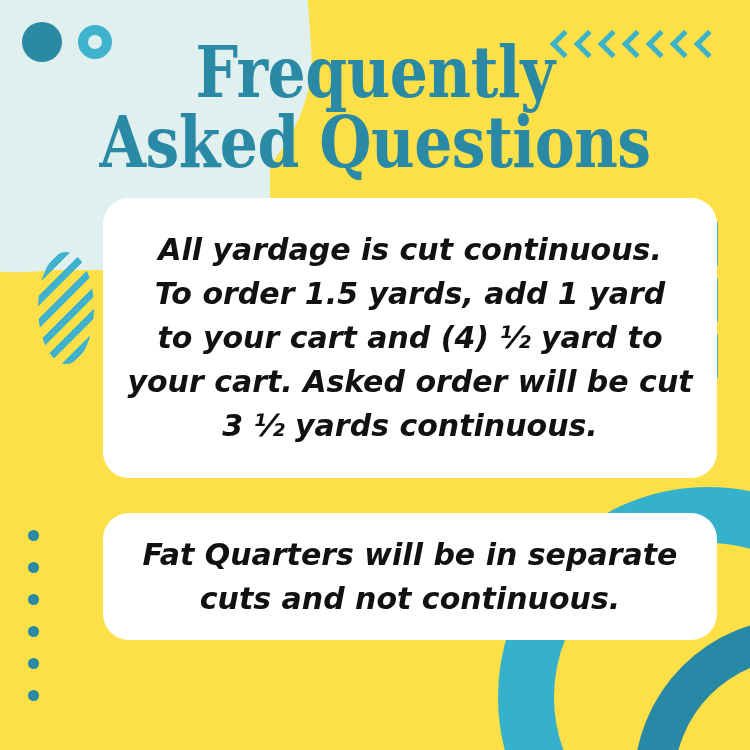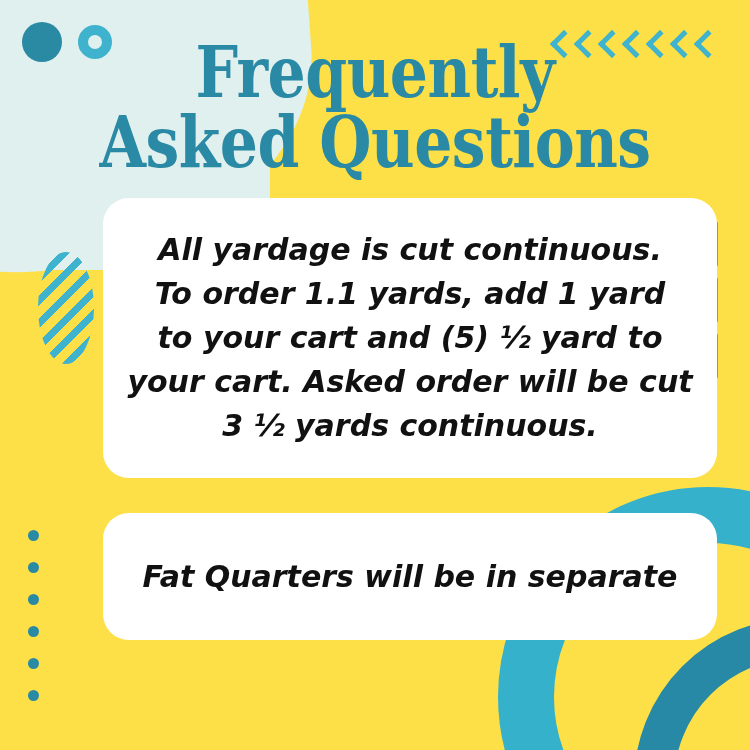--- a/index.html
+++ b/index.html
@@ -240,23 +240,24 @@
     <span class="col-dot"></span>
     <span class="col-dot"></span>
     <span class="col-dot"></span>
     <span class="col-dot"></span>
     <span class="col-dot"></span>
     <span class="col-dot"></span>
   </div>
 
   <div class="card card-1">
     <span class="card-line">All yardage is cut continuous.</span>
-    <span class="card-line">To order 1.1 yards, add 1 yard</span>
-    <span class="card-line">to your cart and (5) ½ yard to</span>
+    <span class="card-line">To order 1.5 yards, add 1 yard</span>
+    <span class="card-line">to your cart and (4) ½ yard to</span>
     <span class="card-line">your cart. Asked order will be cut</span>
     <span class="card-line">3 ½ yards continuous.</span>
   </div>
 
   <div class="card card-2">
     <span class="card-line">Fat Quarters will be in separate</span>
+    <span class="card-line">cuts and not continuous.</span>
   </div>
 
 </div>
 
 </body></html>

